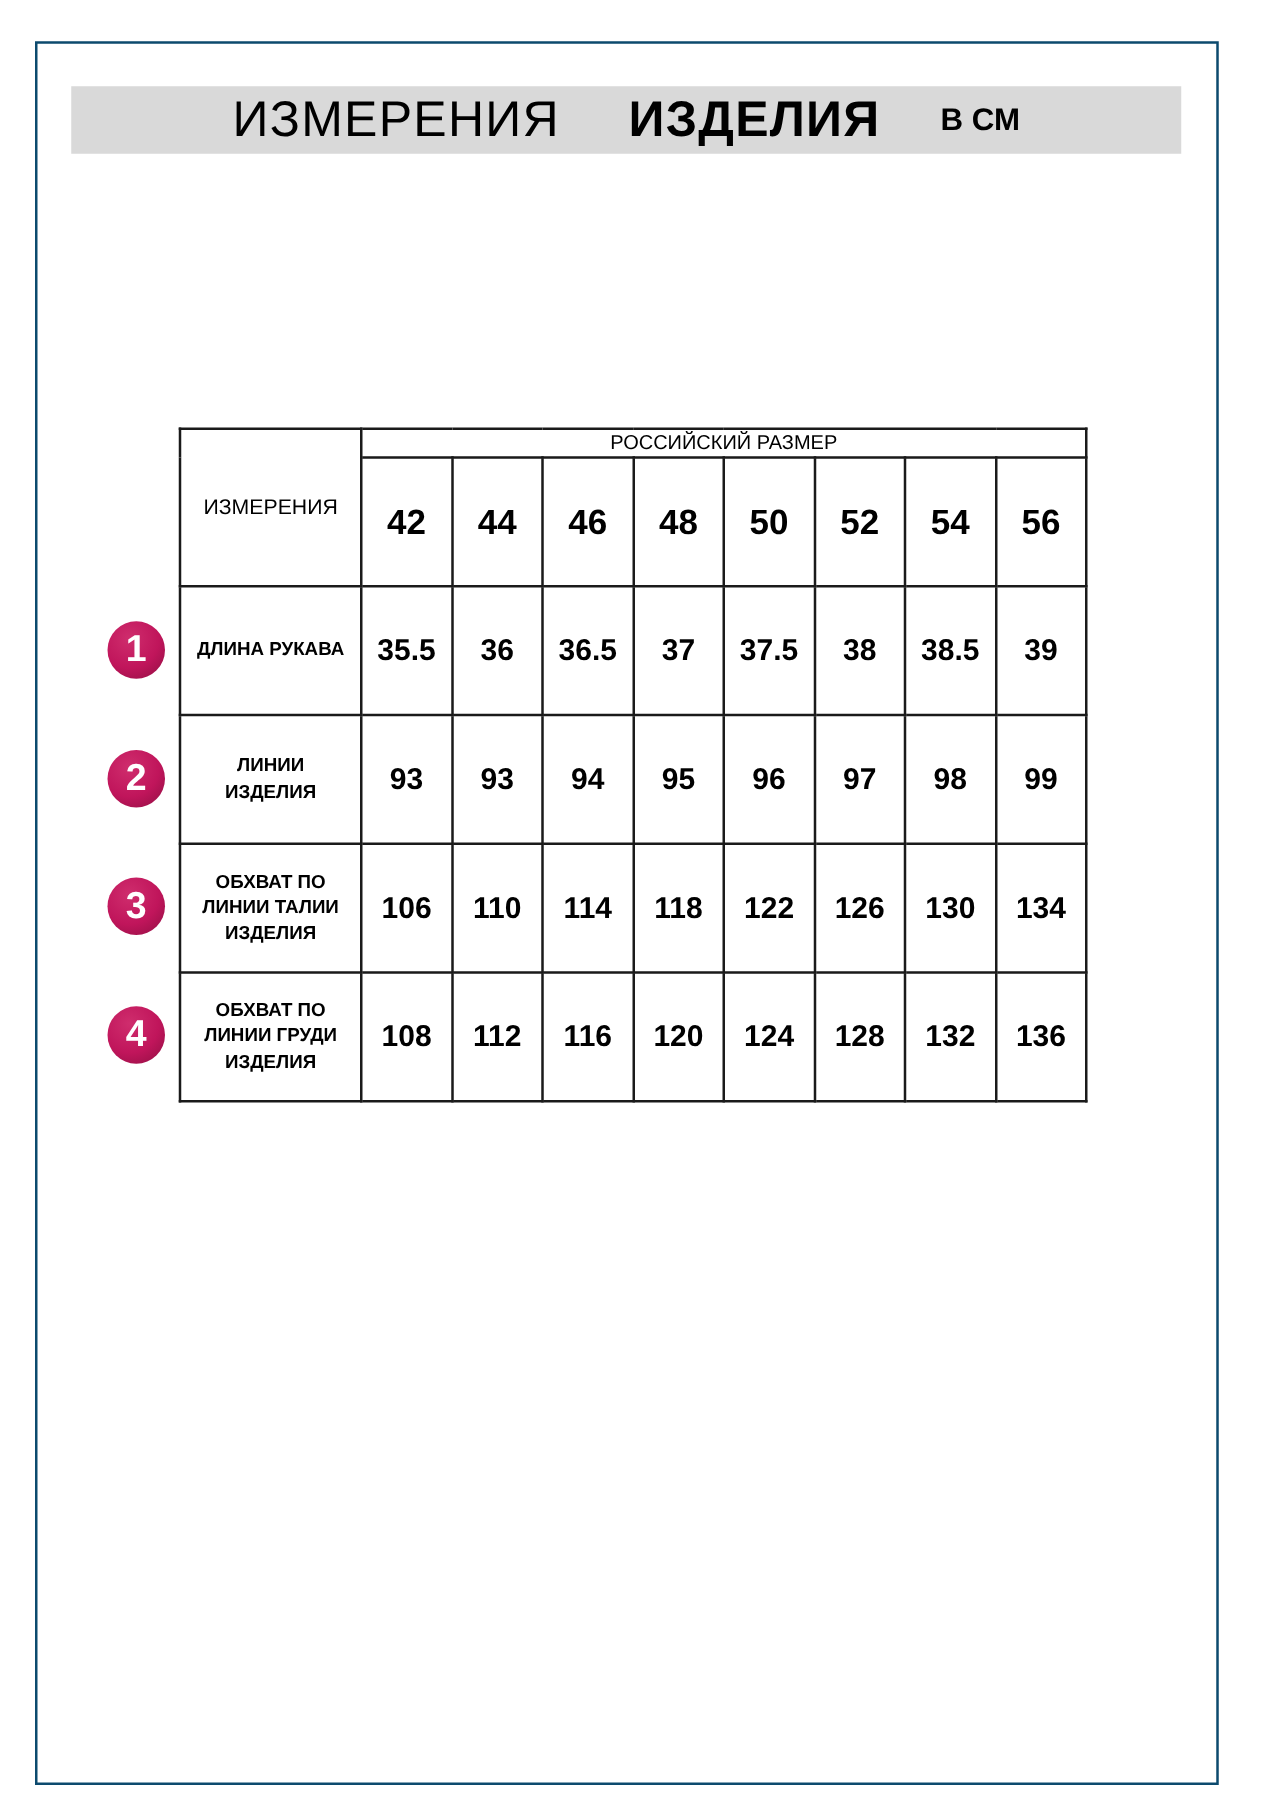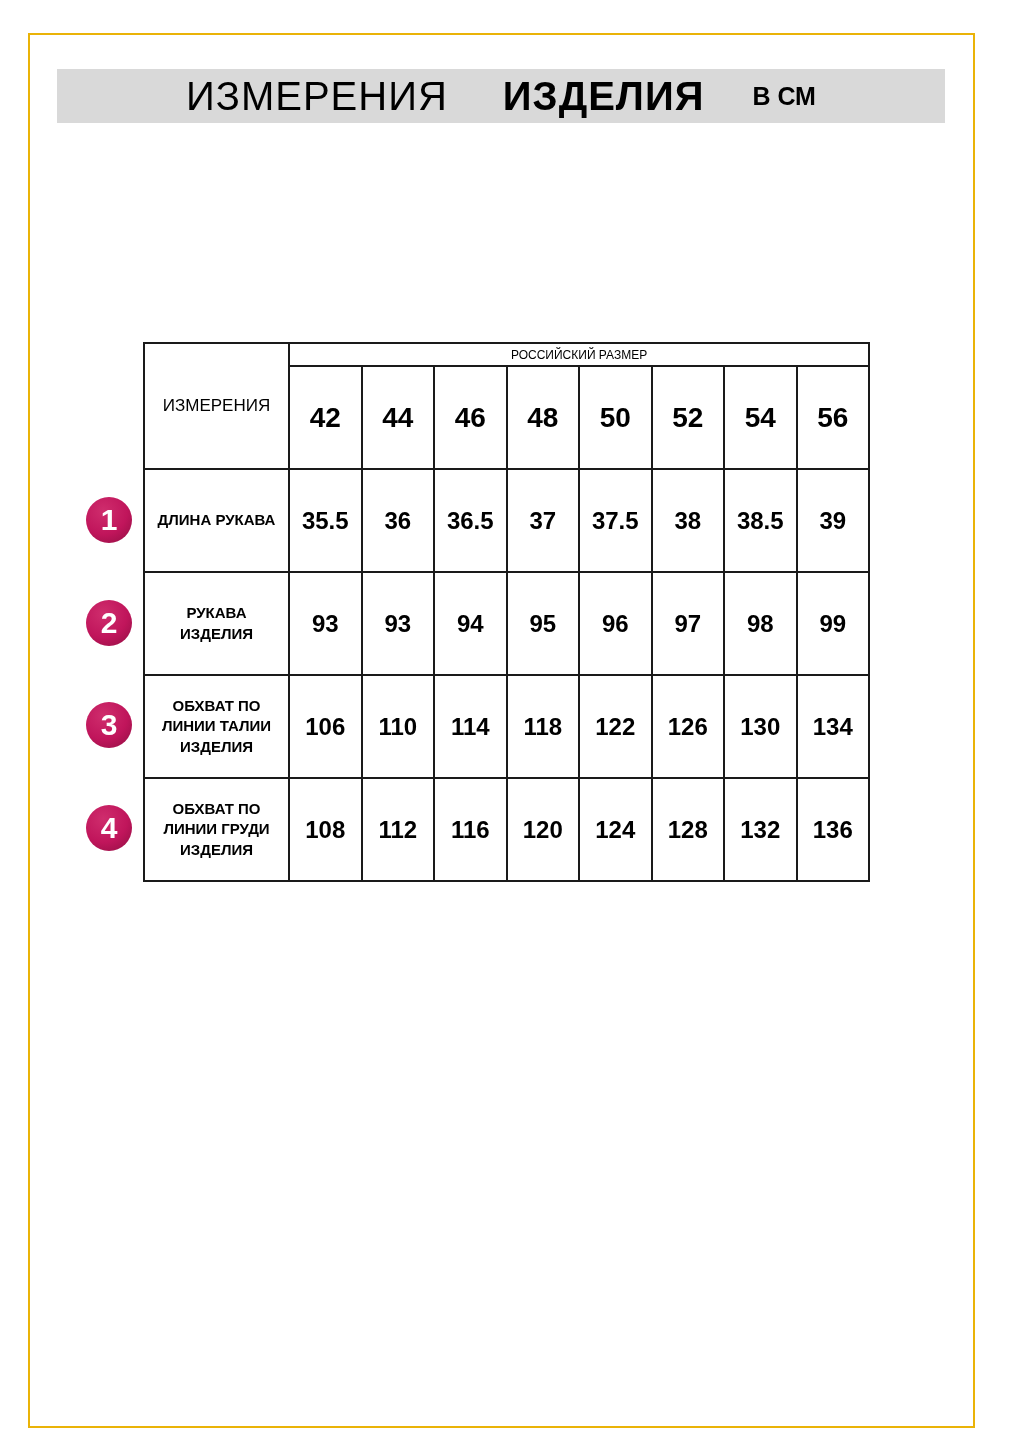--- a/index.html
+++ b/index.html
@@ -7,21 +7,21 @@
     width: 1024px; height: 1448px;
     background: #ffffff;
     font-family: "Liberation Sans", sans-serif;
     color: #000;
     overflow: hidden;
   }
   .sheet {
     position: absolute;
     left: 28px; top: 33px;
     width: 943px; height: 1391px;
-    border: 2px solid #eab308;
+    border: 2px solid #0c4a6e;
     background: #fff;
   }
   
   .band {
     position: absolute;
     left: 27px; top: 34px;
     width: 888px; height: 54px;
     background: #d9d9d9;
     display: flex;
     align-items: center;
@@ -52,21 +52,21 @@
     width: 725px;
   }
   table.size-table td {
     border: 2px solid #1a1a1a;
     text-align: center;
     vertical-align: middle;
     padding: 0;
     background: #fff;
   }
   td.c-meashead { font-size: 17px; font-weight: 400; }
-  td.c-grouphead { font-size: 12px; height: 21px; font-weight: 400; }
+  td.c-grouphead { font-size: 16px; height: 21px; font-weight: 400; }
   tr.r-sizes td { height: 101px; font-size: 28px; font-weight: 700; }
   tr.r-data td { height: 101px; font-weight: bold; }
   td.c-label {
     font-size: 15px;
     white-space: pre-line;
     line-height: 1.35;
     padding: 0 4px;
   }
   td.c-val { font-size: 24px; }
   
@@ -142,21 +142,21 @@
         <td class="c-val">35.5</td>
         <td class="c-val">36</td>
         <td class="c-val">36.5</td>
         <td class="c-val">37</td>
         <td class="c-val">37.5</td>
         <td class="c-val">38</td>
         <td class="c-val">38.5</td>
         <td class="c-val">39</td>
       </tr>
       <tr class="r-data">
-        <td class="c-label">РУКАВА
+        <td class="c-label">ЛИНИИ
 ИЗДЕЛИЯ</td>
         <td class="c-val">93</td>
         <td class="c-val">93</td>
         <td class="c-val">94</td>
         <td class="c-val">95</td>
         <td class="c-val">96</td>
         <td class="c-val">97</td>
         <td class="c-val">98</td>
         <td class="c-val">99</td>
       </tr>

